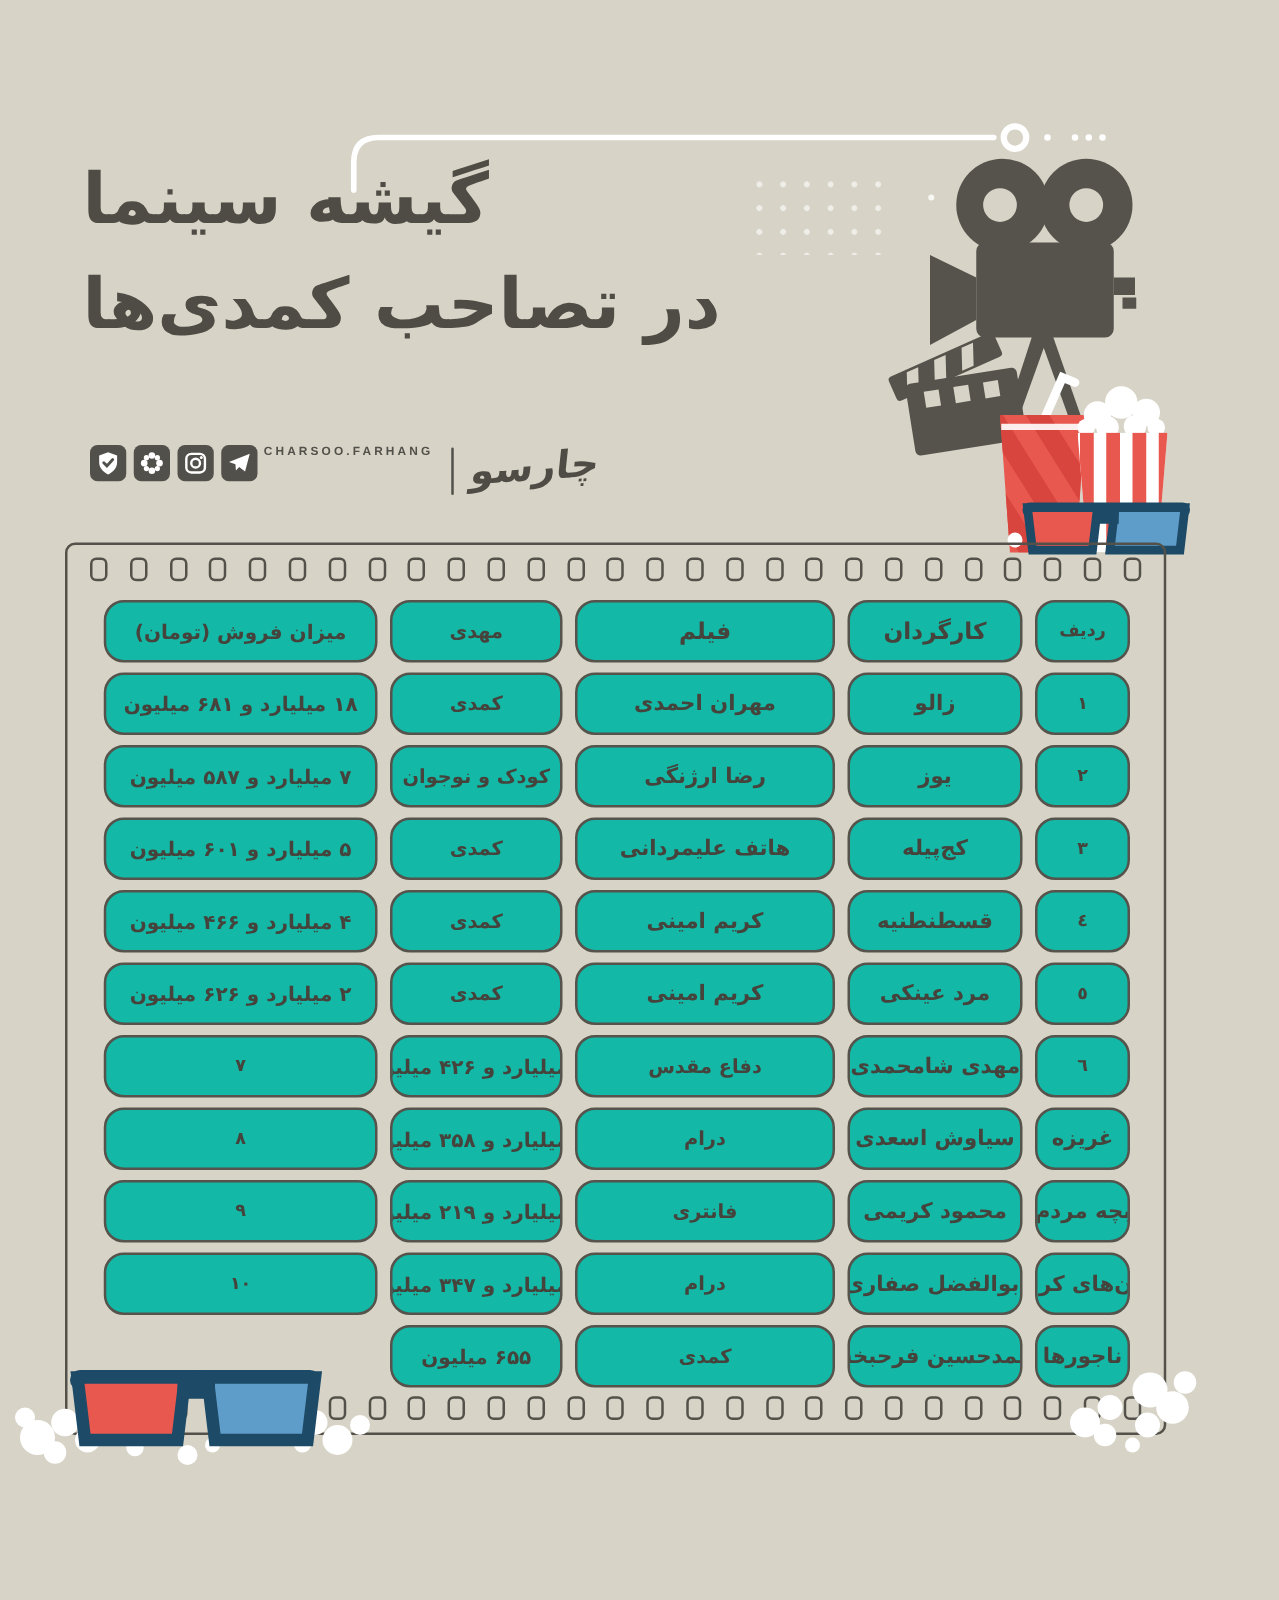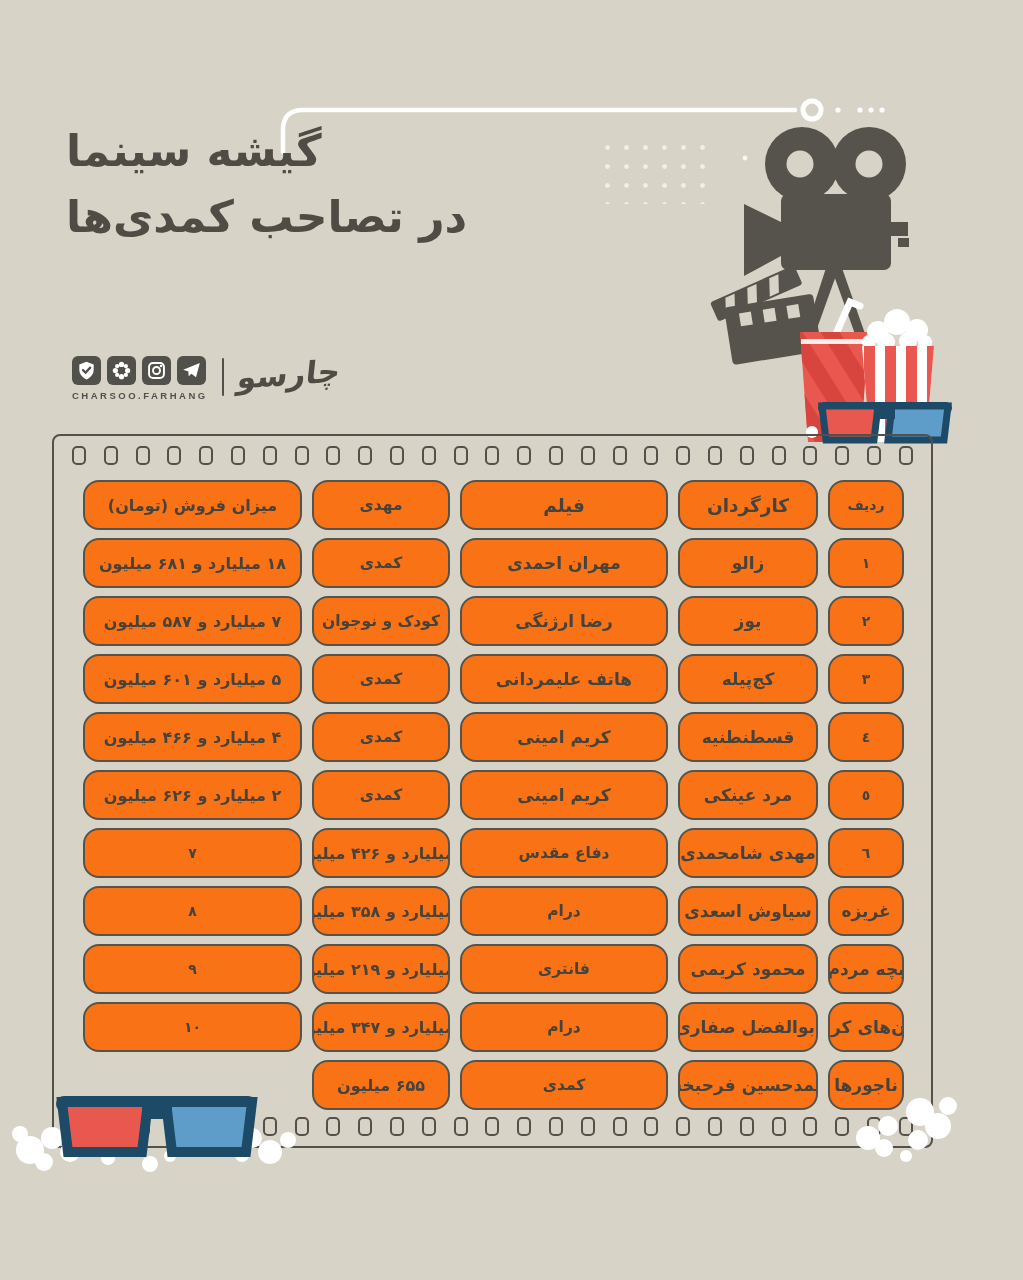--- a/index.html
+++ b/index.html
@@ -6,46 +6,46 @@
   body{background:#d7d4c7;font-family:"DejaVu Sans",sans-serif;}
   .page{position:relative;width:1023px;height:1280px;background:#d7d4c7;overflow:hidden;}
 
   
   .deco-line{position:absolute;left:255px;top:90px;}
   .dots-grid{position:absolute;left:598px;top:138px;width:112px;height:66px;opacity:.6;
     background-image:radial-gradient(#ffffff 2px,transparent 2.6px);background-size:19px 19px;}
 
   
   .title{position:absolute;left:66px;top:118px;direction:rtl;text-align:left;
-    color:#4e4c44;font-weight:bold;font-size:44px;line-height:1.5;letter-spacing:-1px;}
+    color:#4e4c44;font-weight:bold;font-size:56px;line-height:1.5;letter-spacing:-1px;}
 
   
   .brand{position:absolute;left:72px;top:356px;display:flex;align-items:flex-start;gap:14px;}
-  .social{display:flex;flex-direction:column;gap:5px;}
+  .social{display:flex;flex-direction:row;gap:5px;}
   .social-icons{display:flex;gap:6px;}
   .sicon{width:29px;height:29px;border-radius:6px;background:#52504a;display:flex;align-items:center;justify-content:center;}
   .handle{font-size:9.5px;letter-spacing:2.5px;color:#52504a;font-weight:bold;font-family:"Liberation Sans",sans-serif;}
   .brand-divider{width:2.5px;height:38px;background:#52504a;border-radius:2px;margin-top:2px;}
   .brand-logo{font-size:31px;font-weight:bold;color:#4e4c44;transform:skewX(-10deg) rotate(-4deg);margin-top:0px;direction:rtl;}
 
   
   .illus{position:absolute;left:0;top:0;width:1023px;height:470px;pointer-events:none;}
 
   
   .filmstrip{position:absolute;left:52px;top:434px;width:881px;height:714px;
     border:2.5px solid #53514a;border-radius:8px;box-sizing:border-box;}
   .perf-row{position:absolute;left:18px;right:18px;display:flex;justify-content:space-between;}
   .perf-row.top{top:10px;}
   .perf-row.bottom{bottom:10px;}
   .perf{width:14px;height:19px;border:2.5px solid #53514a;border-radius:5px;box-sizing:border-box;}
 
   .tgrid{position:absolute;top:44px;left:29px;right:27px;direction:rtl;
     display:grid;grid-template-columns:76px 140px 208px 138px 1fr;
     grid-auto-rows:50px;column-gap:10px;row-gap:8px;}
-  .cell{border:2.5px solid #55534b;border-radius:16px;background:#f97316;
+  .cell{border:2.5px solid #55534b;border-radius:16px;background:#14b8a6;
     display:flex;align-items:center;justify-content:center;box-sizing:border-box;
     color:#45433b;font-weight:bold;font-size:17px;direction:rtl;text-align:right;padding:0 4px;overflow:hidden;white-space:nowrap;}
   .cell.header{font-size:18.5px;}
   .cell.c0{font-size:14px;}
   .cell.c3{font-size:15.5px;}
   .cell.c4{font-size:16px;}
 
   
   .bottom-deco{position:absolute;left:0;top:1060px;width:1023px;height:220px;pointer-events:none;}
 </style>

